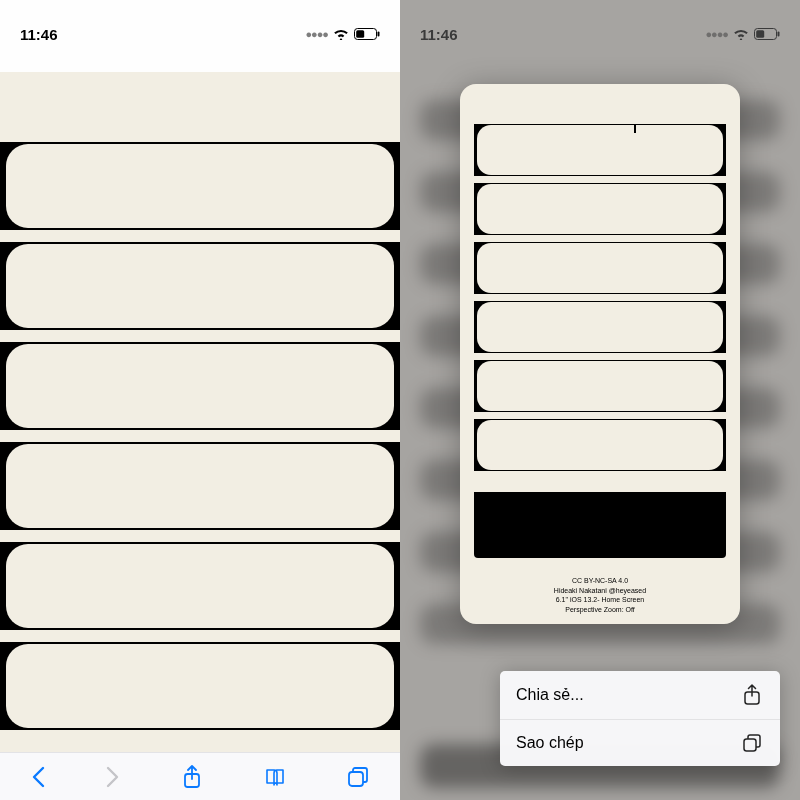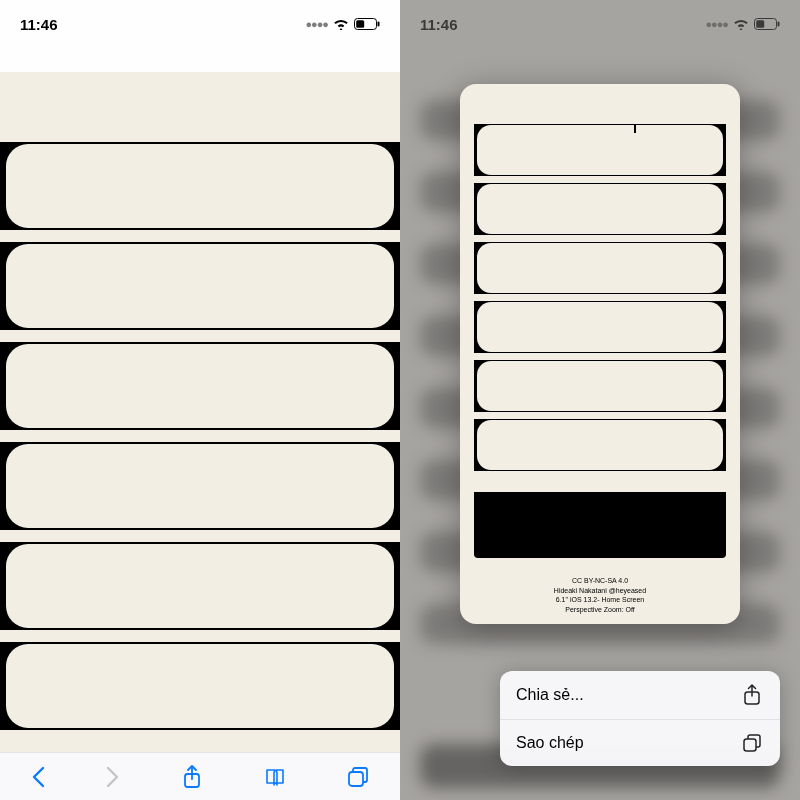--- a/index.html
+++ b/index.html
@@ -1,20 +1,20 @@
 <!DOCTYPE html>
 <html><head>
 <meta charset="utf-8">
 <style>
   * { box-sizing: border-box; margin: 0; padding: 0; }
   html, body { width: 800px; height: 800px; overflow: hidden; font-family: -apple-system, "Helvetica Neue", Arial, sans-serif; }
   .stage { display: flex; width: 800px; height: 800px; background: #fff; }
   .phone { width: 400px; height: 800px; position: relative; }
   
-  .status { position: absolute; top: 8px; left: 0; right: 0; height: 32px; display: flex; align-items: center; justify-content: space-between; padding: 0 20px; font-size: 15px; font-weight: 600; z-index: 50; }
+  .status { position: absolute; top: 18px; left: 0; right: 0; height: 32px; display: flex; align-items: center; justify-content: space-between; padding: 0 20px; font-size: 15px; font-weight: 600; z-index: 50; }
   .status-right { display: flex; align-items: center; gap: 5px; }
   .wifi-icon, .batt-icon { display: inline-block; }
   .dots { font-size: 11px; letter-spacing: -1px; opacity: .5; }
   
   .phone-left { background: #fefefe; }
   .addr-bar { position: absolute; top: 32px; left: 8px; right: 8px; height: 36px; background: #eeeef0; border-radius: 10px; display: flex; align-items: center; justify-content: center; gap: 6px; z-index: 40; }
   .addr-bar .url { font-size: 15px; color: #000; }
   .reload { position: absolute; right: 12px; font-size: 17px; color: #444; }
   .lock { font-size: 12px; }
   .browser-content { position: absolute; top: 72px; bottom: 48px; left: 0; right: 0; overflow: hidden; background: #f2eee3; }
@@ -37,21 +37,21 @@
   
   .preview { position:absolute; top:84px; left:60px; width:280px; height:540px; background:#f2eee3; border-radius:16px; box-shadow:0 4px 30px rgba(0,0,0,.3); overflow:hidden; z-index:30; }
   .preview .pwp { position:absolute; top:40px; left:14px; right:14px; bottom:110px; }
   .p-row { position:absolute; left:0; right:0; height:52px; }
   .p-row .bg { position:absolute; inset:0; background:#000; }
   .p-row .pill { position:absolute; left:3px; right:3px; top:1px; bottom:1px; background:#f2eee3; border-radius:14px; }
   .p-notch { position:absolute; top:40px; left:174px; width:2px; height:9px; background:#000; }
   .p-dock { position:absolute; left:14px; right:14px; height:66px; bottom:66px; background:#000; border-radius:0 0 4px 4px; }
   .p-caption { position:absolute; bottom:10px; left:0; right:0; text-align:center; font-size:7px; line-height:1.35; color:#000; }
   
-  .sheet { position:absolute; left:100px; width:280px; bottom:34px; background:rgba(248,248,250,.98); border-radius:12px; overflow:hidden; z-index:40; box-shadow:0 2px 20px rgba(0,0,0,.25); }
+  .sheet { position:absolute; left:100px; width:280px; bottom:34px; background:rgba(248,248,250,.98); border-radius:5px; overflow:hidden; z-index:40; box-shadow:0 2px 20px rgba(0,0,0,.25); }
   .sheet-item { display:flex; align-items:center; justify-content:space-between; padding:13px 16px; font-size:16px; color:#000; border-bottom:1px solid rgba(0,0,0,.08); }
   .sheet-item:last-child { border-bottom:none; }
   .sheet-item .ic { width:22px; text-align:center; opacity:.85; }
   
   svg { display:block; }
 </style>
 </head>
 <body>
 
 <div class="stage">

